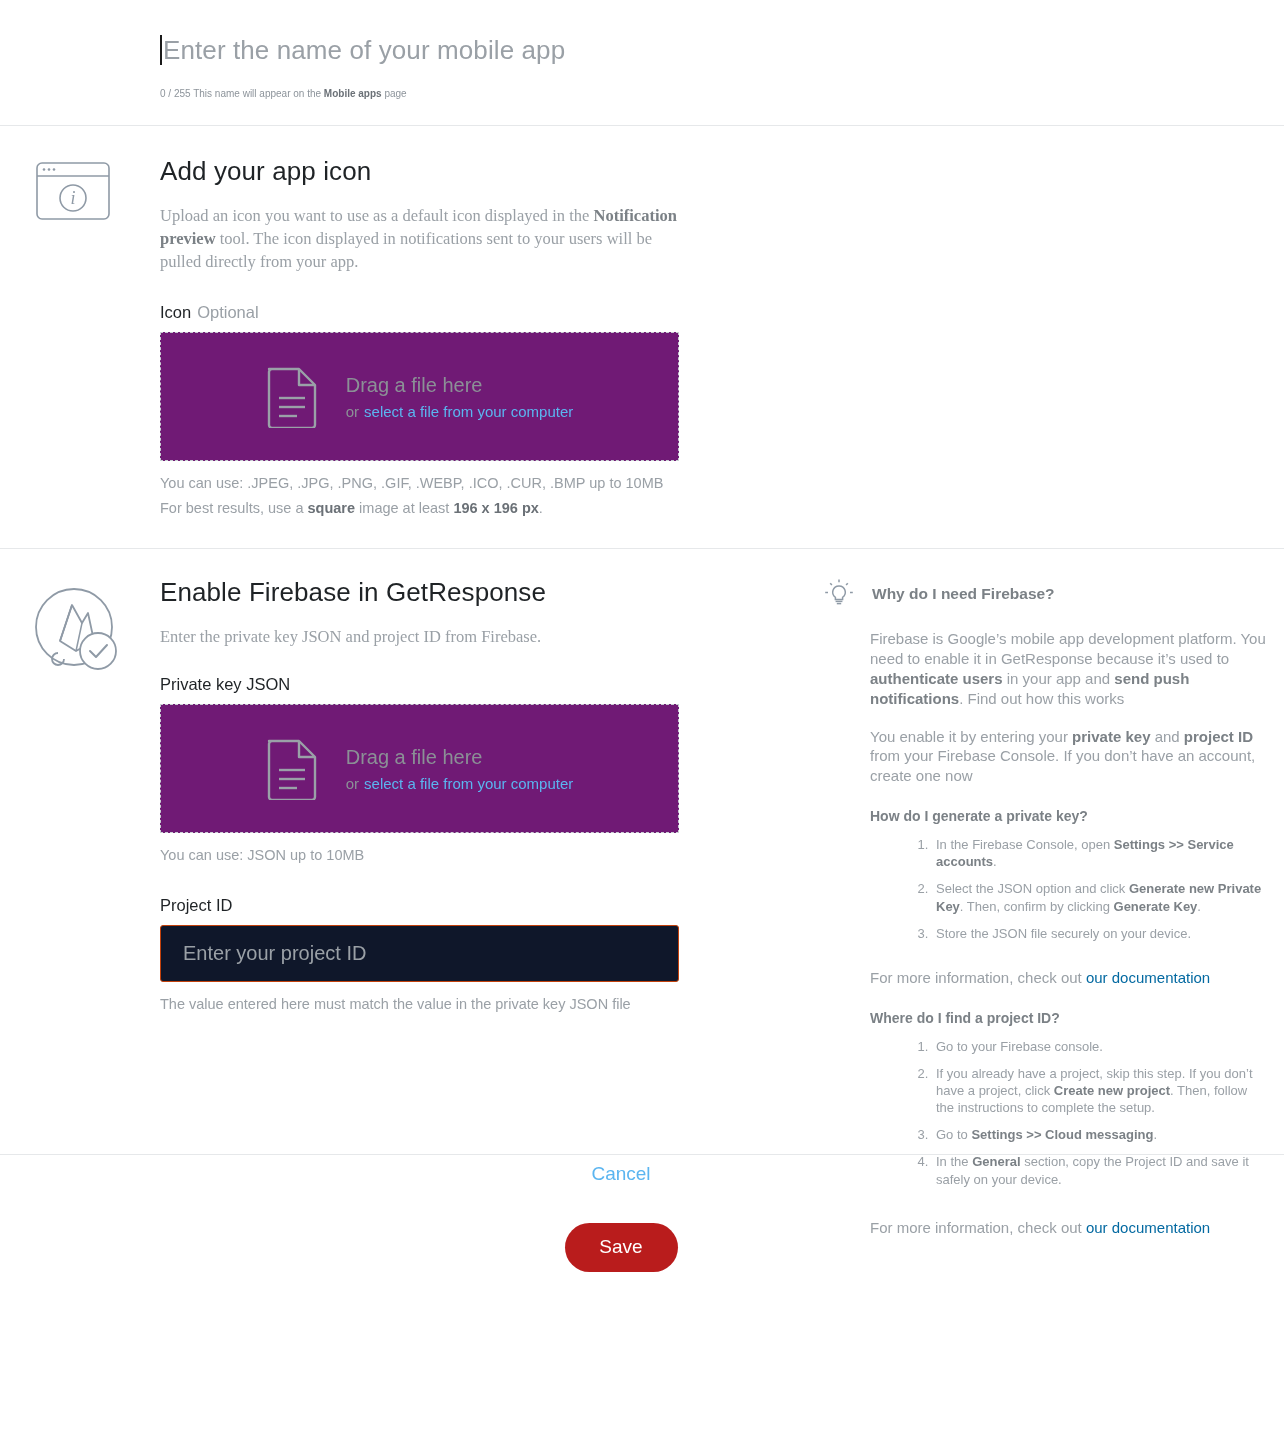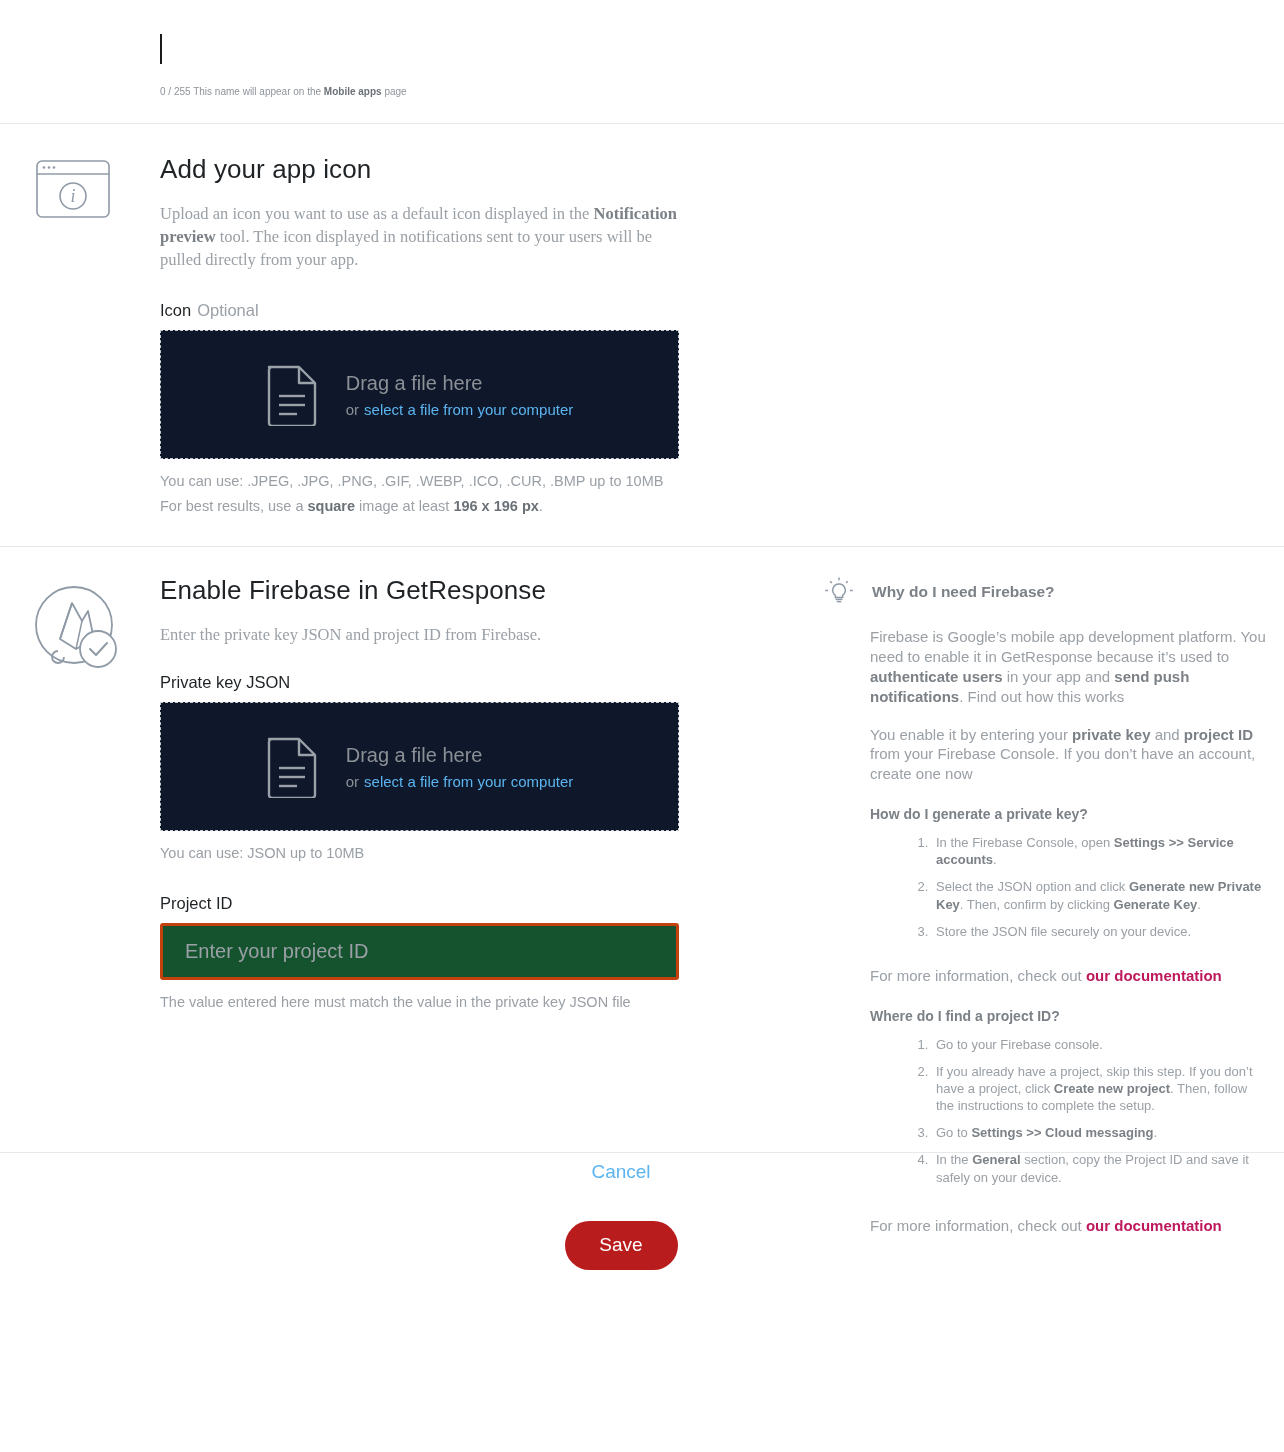--- a/index.html
+++ b/index.html
@@ -51,58 +51,58 @@
 
   .field-label {
     font-size: 16.5px; color: #1f2326; margin-bottom: 10px;
   }
   .field-label .optional { color: #9aa0a6; margin-left: 6px; }
 
   
   .dropzone {
     width: 519px; height: 129px;
     border: 1px dashed #c9ced3;
-    background: #0f172a;
+    background: #701a75;
     display: flex; align-items: center; justify-content: center;
     gap: 26px;
   }
   .dz-inner { display: flex; align-items: center; gap: 28px; }
   .dz-text { display: flex; flex-direction: column; gap: 9px; }
   .dz-main { font-size: 20px; color: #8b9096; line-height: 1; }
   .dz-sub { font-size: 15px; color: #8b9096; line-height: 1; }
   .dz-sub a { color: #5bb5f0; text-decoration: none; margin-left: 5px; }
 
   .hint {
     font-size: 14.5px; color: #9aa0a6; line-height: 1.42;
     max-width: 520px; margin-top: 12px;
   }
   .hint b { color: #6b7177; font-weight: bold; }
 
   
   .text-input {
     width: 519px; height: 57px;
-    border: 3px solid #c2410c; border-radius: 3px;
-    background: #14532d;
+    border: 1px solid #c2410c; border-radius: 3px;
+    background: #0f172a;
     display: flex; align-items: center; padding: 0 22px;
     font-size: 20px; color: #9aa0a6;
   }
 
   
   .help-head { display: flex; align-items: flex-start; gap: 16px; }
   .help-title {
     font-size: 15.5px; color: #7b8186; font-weight: bold;
     padding-top: 8px;
   }
   .help-body { padding-left: 48px; }
   .help-p {
     font-size: 15px; color: #9aa0a6; line-height: 1.32;
     margin: 18px 0 0 0;
   }
   .help-p b { color: #7b8186; font-weight: bold; }
-  .help-p a { color: #be185d; text-decoration: none; font-weight: bold; }
+  .help-p a { color: #0369a1; text-decoration: none; }
   .help-sub {
     font-size: 14px; color: #7b8186; font-weight: bold;
     margin: 22px 0 0 0;
   }
   ol.help-list {
     margin: 12px 0 0 0; padding-left: 62px;
     font-size: 13px; color: #9aa0a6; line-height: 1.32;
   }
   ol.help-list li { margin-bottom: 10px; padding-left: 4px; }
   ol.help-list b { color: #7b8186; font-weight: bold; }
@@ -129,20 +129,21 @@
   svg { display: block; }
 </style>
 </head>
 <body>
 
 <div class="page">
 
   <div class="name-row">
     <div class="name-input-wrap">
       <div class="caret"></div>
+      <div class="name-placeholder">Enter the name of your mobile app</div>
     </div>
     <div class="name-hint">
       <span>0 / 255</span>
       <span>This name will appear on the </span><b>Mobile apps</b><span> page</span>
     </div>
   </div>
 
   <div class="divider"></div>
 
   <div class="section" style="padding-top:30px;padding-bottom:30px;">

